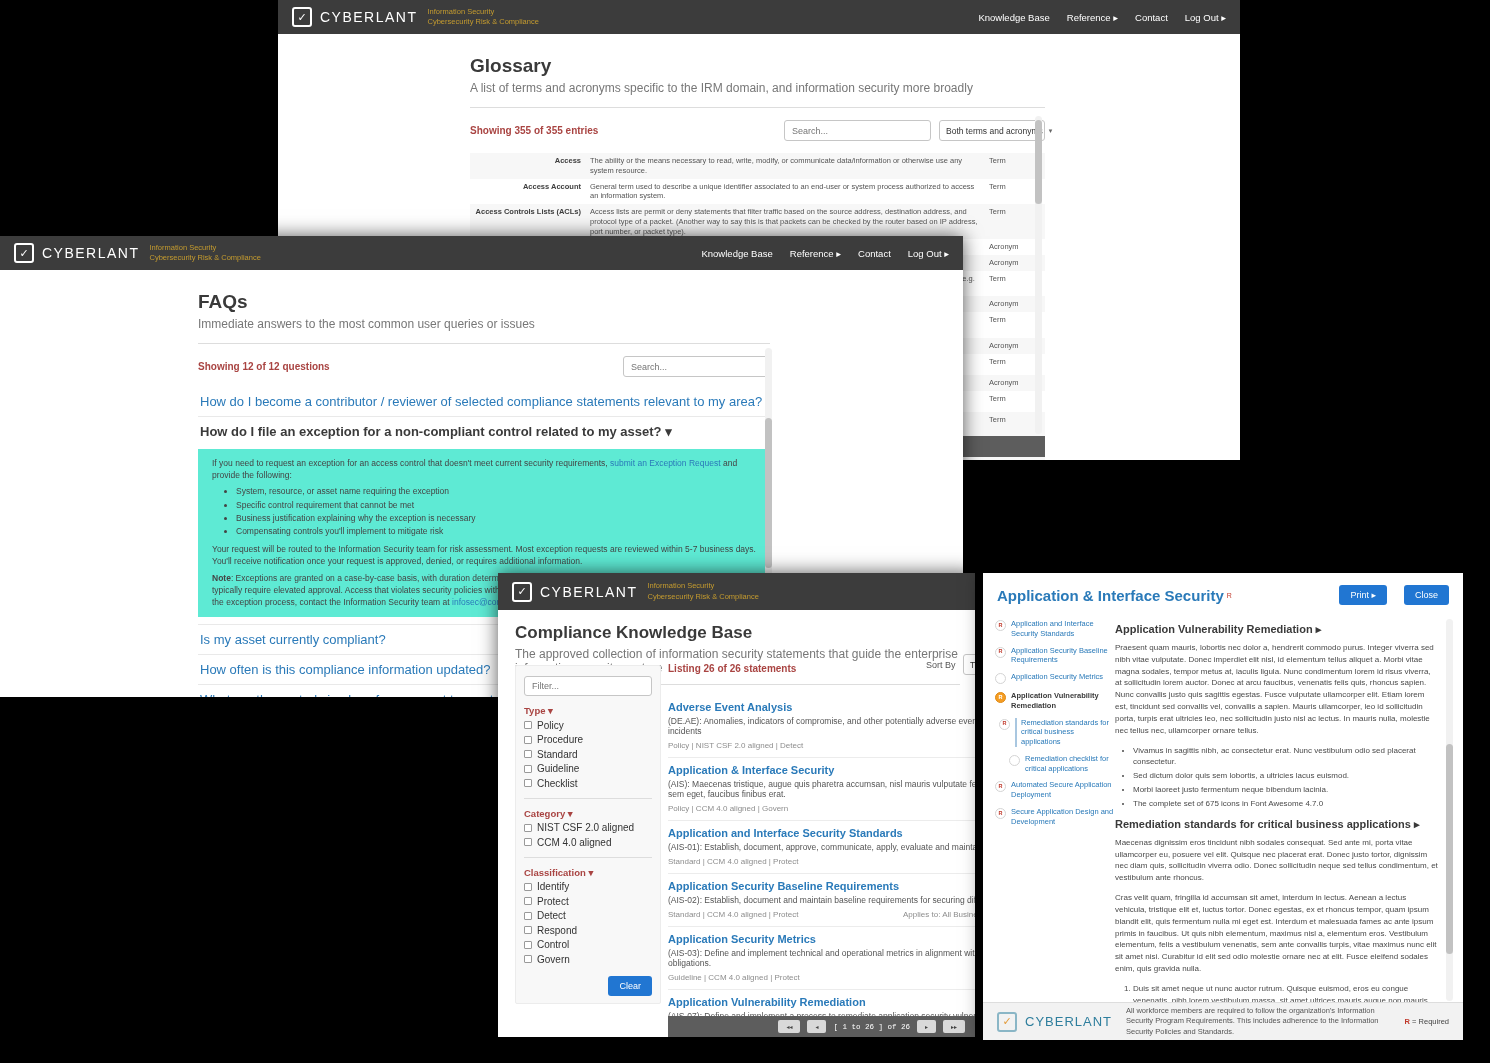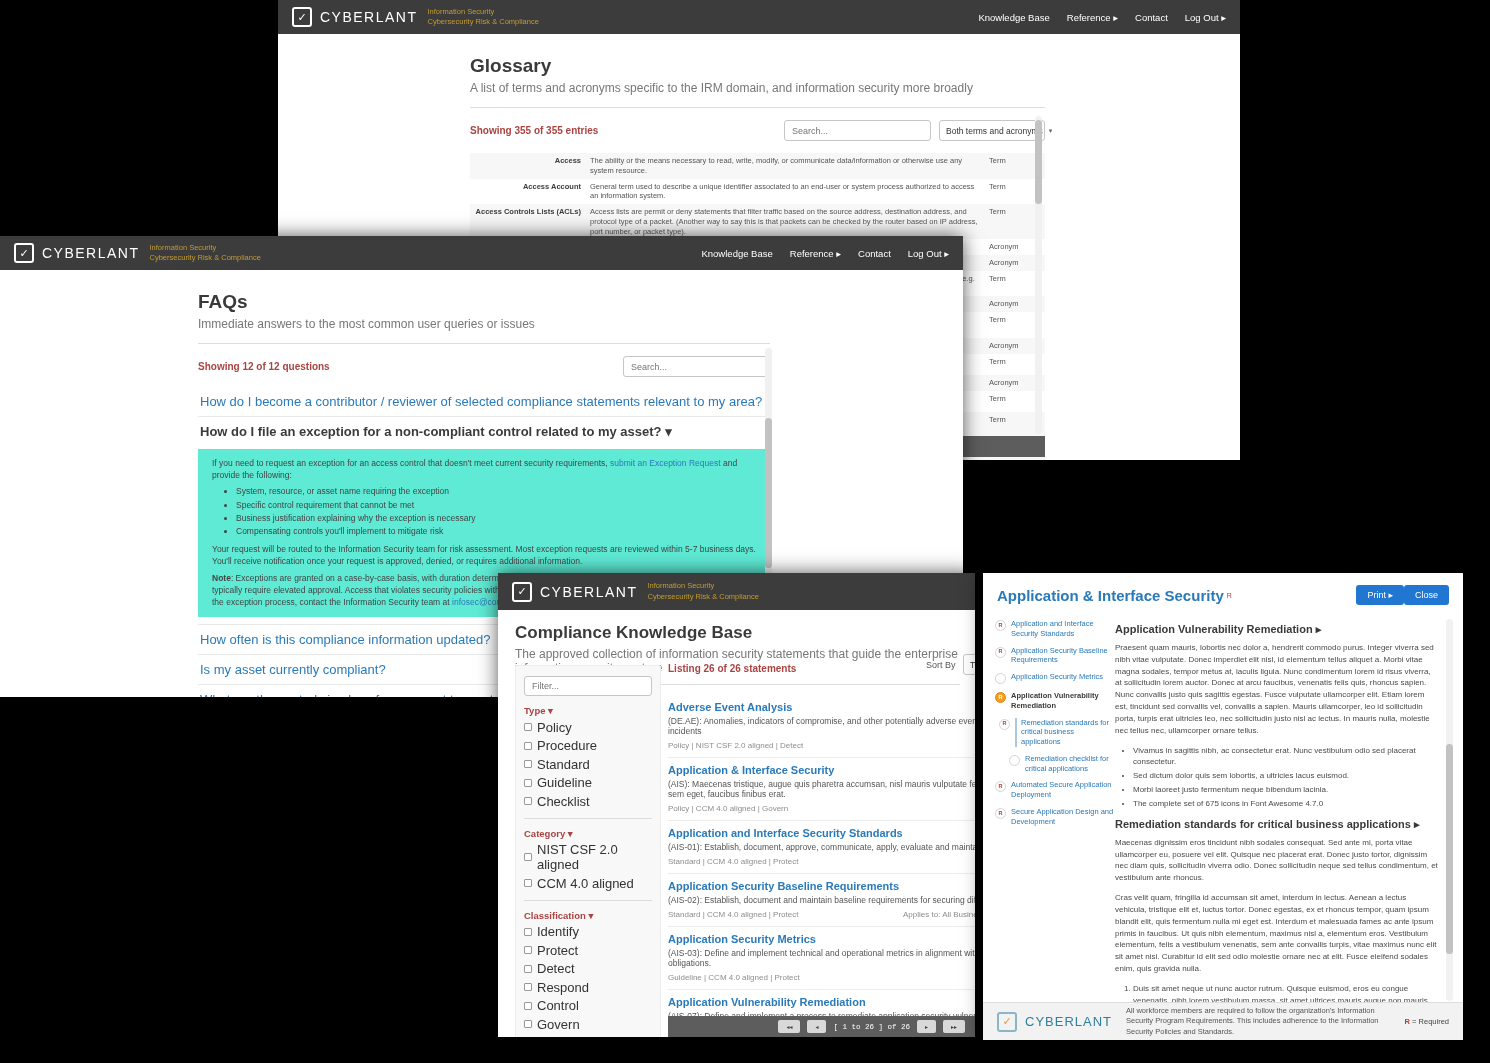--- a/index.html
+++ b/index.html
@@ -56,42 +56,42 @@
   .answer a { color:#2a7ab9; text-decoration:none; }
   .answer ul { margin:5px 0 5px 24px; }
   .answer li { margin:1.5px 0; }
   .answer p { margin-top:6px; }
 
   
   .kb-head { position:absolute; left:17px; top:50px; width:445px; }
   .kb-sidebar { position:absolute; left:17px; top:92px; width:146px;
     background:#f8f8f8; border:1px solid #ececec; border-radius:2px; padding:9px 8px 10px; }
   .fgroup-title { color:#a94442; font-size:9.5px; font-weight:700; margin:9px 0 3px; }
-  .fitem { display:flex; align-items:center; gap:5px; font-size:13px; color:#333; margin:3.5px 0; }
+  .fitem { display:flex; align-items:center; gap:5px; font-size:10px; color:#333; margin:3.5px 0; }
   .cb { width:8px; height:8px; border:1px solid #999; background:#fff; flex:none; border-radius:1px; }
   .fsep { border-top:1px solid #ddd; margin:9px 0 2px; }
   .kb-list { position:absolute; left:170px; top:84px; right:0; bottom:21px; }
   .kb-item { padding:6px 0 7px; border-bottom:1px solid #ececec; }
   .kb-title { color:#2a7ab9; font-size:11px; font-weight:700; cursor:pointer; }
   .kb-l1 { font-size:8.5px; color:#555; margin-top:3px; white-space:nowrap; }
   .kb-l2 { font-size:8.5px; color:#555; }
   .kb-meta { font-size:8px; color:#8d8d8d; margin-top:5px; position:relative; white-space:nowrap; }
   .applies { position:absolute; left:235px; top:0; white-space:nowrap; color:#8d8d8d; }
   .pagebar { position:absolute; left:170px; right:0; bottom:0; height:21px;
     background:#5d5d5d; display:flex; align-items:center; justify-content:flex-end;
     gap:7px; padding-right:10px; }
   .pbtn { background:#d9d9d9; color:#444; font-size:6px; border-radius:2px;
     padding:3px 8px; cursor:pointer; }
   .plabel { color:#fff; font-size:7.5px;font-family:Liberation Mono, monospace; }
 
   
   .d-titlerow { display:flex; align-items:center; padding:12px 14px 6px; }
   .d-title { color:#2a7ab9; font-size:15px; font-weight:600; }
   .d-reqsup { color:#c0392b; font-size:7px; vertical-align:super; margin-left:3px; }
-  .d-btns { margin-left:auto; display:flex; gap:0; }
+  .d-btns { margin-left:auto; display:flex; gap:17px; }
   .dnav { position:absolute; left:12px; top:46px; width:119px; }
   .dnav-item { display:flex; gap:5px; margin-bottom:7px; font-size:7.5px;
     line-height:1.3; color:#2a7ab9; cursor:pointer; }
   .dnav-icon { width:11px; height:11px; border:1.5px solid #d4d4d4; border-radius:50%;
     background:#fff; color:#c0392b; font-size:5.5px; font-weight:700; flex:none;
     display:flex; align-items:center; justify-content:center; margin-top:1px; }
   .dnav-item.active { color:#3a3a3a; font-weight:600; }
   .dnav-item.active .dnav-icon { background:#f59d23; border-color:#e08a14; color:#fff; }
   .dnav-item.sub1 { margin-left:4px; }
   .dnav-item.sub1 .dnav-label { border-left:2px solid #a9c7e0; padding-left:4px; }
@@ -248,22 +248,22 @@
           <ul>
             <li>System, resource, or asset name requiring the exception</li>
             <li>Specific control requirement that cannot be met</li>
             <li>Business justification explaining why the exception is necessary</li>
             <li>Compensating controls you'll implement to mitigate risk</li>
           </ul>
           <p>Your request will be routed to the Information Security team for risk assessment. Most exception requests are reviewed within 5-7 business days. You'll receive notification once your request is approved, denied, or requires additional information.</p>
           <p><b>Note</b><span>: Exceptions are granted on a case-by-case basis, with duration determined by the resource type. Extensions may be requested but typically require elevated approval. Access that violates security policies without an approved exception may be suspended. For questions about the exception process, contact the Information Security team at </span><a href="#">infosec@company.com</a><span>.</span></p>
         </div>
       </div>
+      <div class="faq-q">Is my asset currently compliant?</div>
       <div class="faq-q">How often is this compliance information updated?</div>
-      <div class="faq-q">Is my asset currently compliant?</div>
       <div class="faq-q">What are the controls in place for my asset to meet these requirements?</div>
       <div class="faq-q">What do I need to do to ensure my asset remains compliant?</div>
 
     </div>
   </div>
   <div class="vtrack" style="left:765px;top:112px;height:336px;">
     <div class="vthumb" style="top:70px;height:150px;"></div>
   </div>
 </div>
 

